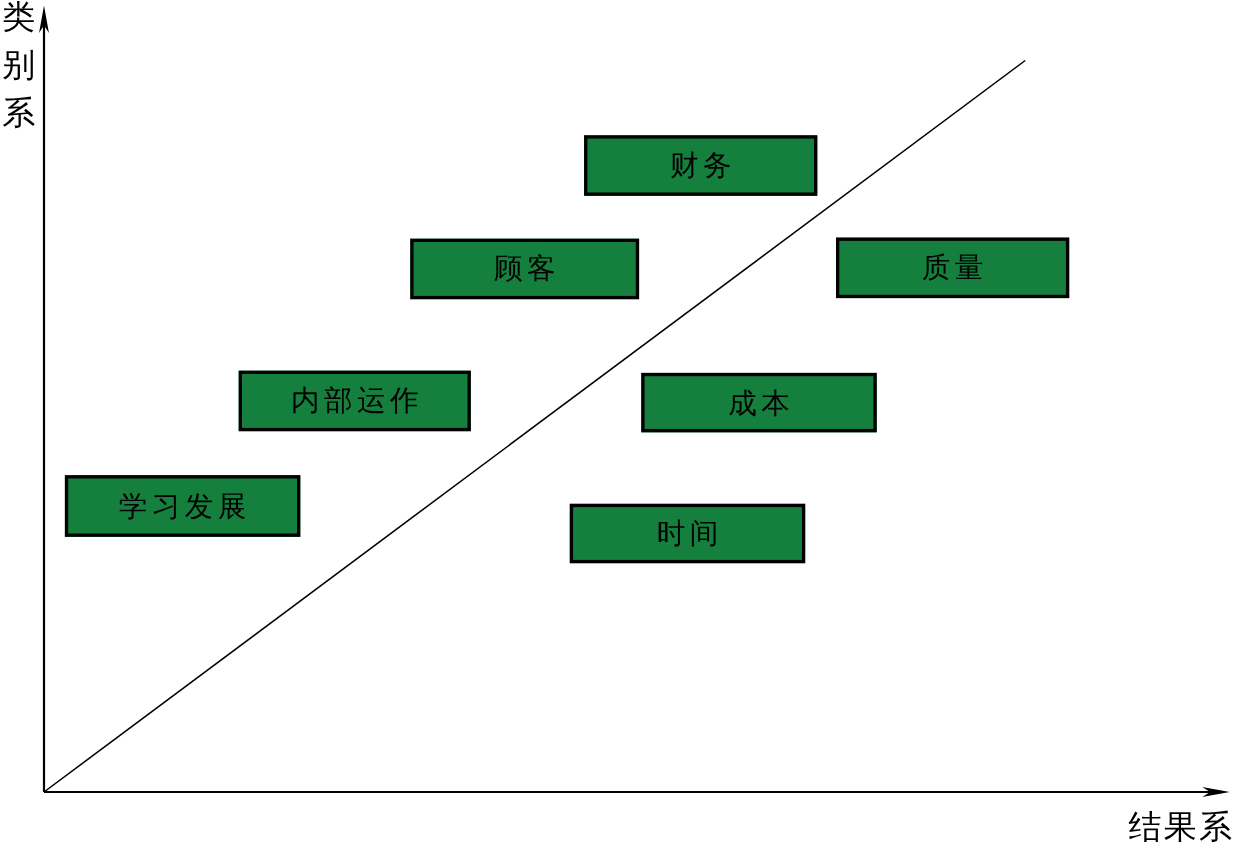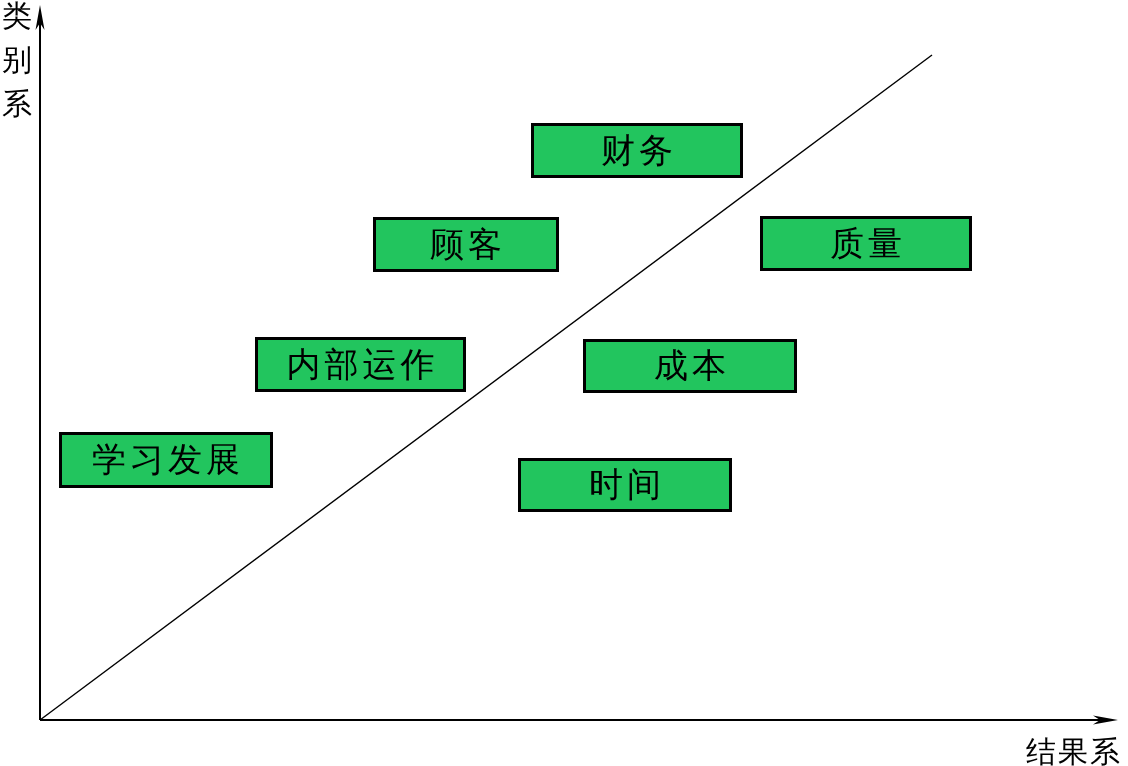--- a/index.html
+++ b/index.html
@@ -21,25 +21,25 @@
     position: absolute;
     left: 0;
     top: 0;
     width: 1128px;
     height: 766px;
   }
   .node-box {
     position: absolute;
     box-sizing: border-box;
     border: 3px solid #000000;
-    background: #22c55e;
+    background: #15803d;
     display: flex;
     align-items: center;
     justify-content: center;
-    font-size: 34px;
+    font-size: 26px;
     letter-spacing: 4px;
     text-indent: 4px;
     white-space: nowrap;
   }
   .y-axis-label {
     position: absolute;
     left: 2px;
     top: -6px;
     width: 34px;
     font-size: 30px;
@@ -72,20 +72,20 @@
     <polygon points="1118,720 1093,715.5 1100,720 1093,724.5" fill="#000000"></polygon>
 
     <line x1="40" y1="720" x2="932" y2="55" stroke="#000000" stroke-width="1.4"></line>
   </svg>
 
   <div class="y-axis-label">类别系</div>
 
   <div class="x-axis-label">结果系</div>
 
   <div class="node-box" style="left: 59px; top: 432px; width: 214px; height: 56px;">学习发展</div>
-  <div class="node-box" style="left: 217px; top: 337px; width: 211px; height: 55px; margin-left: 38px;">内部运作</div>
-  <div class="node-box" style="left: 373px; top: 217px; width: 186px; height: 55px;">顾客</div>
+  <div class="node-box" style="left: 217px; top: 337px; width: 211px; height: 55px;">内部运作</div>
+  <div class="node-box" style="left: 373px; top: 217px; width: 208px; height: 55px;">顾客</div>
   <div class="node-box" style="left: 531px; top: 123px; width: 212px; height: 55px;">财务</div>
   <div class="node-box" style="left: 474px; top: 458px; width: 214px; height: 54px; margin-left: 44px;">时间</div>
   <div class="node-box" style="left: 583px; top: 339px; width: 214px; height: 54px;">成本</div>
   <div class="node-box" style="left: 760px; top: 216px; width: 212px; height: 55px;">质量</div>
 
 </div>
 
 </body></html>

